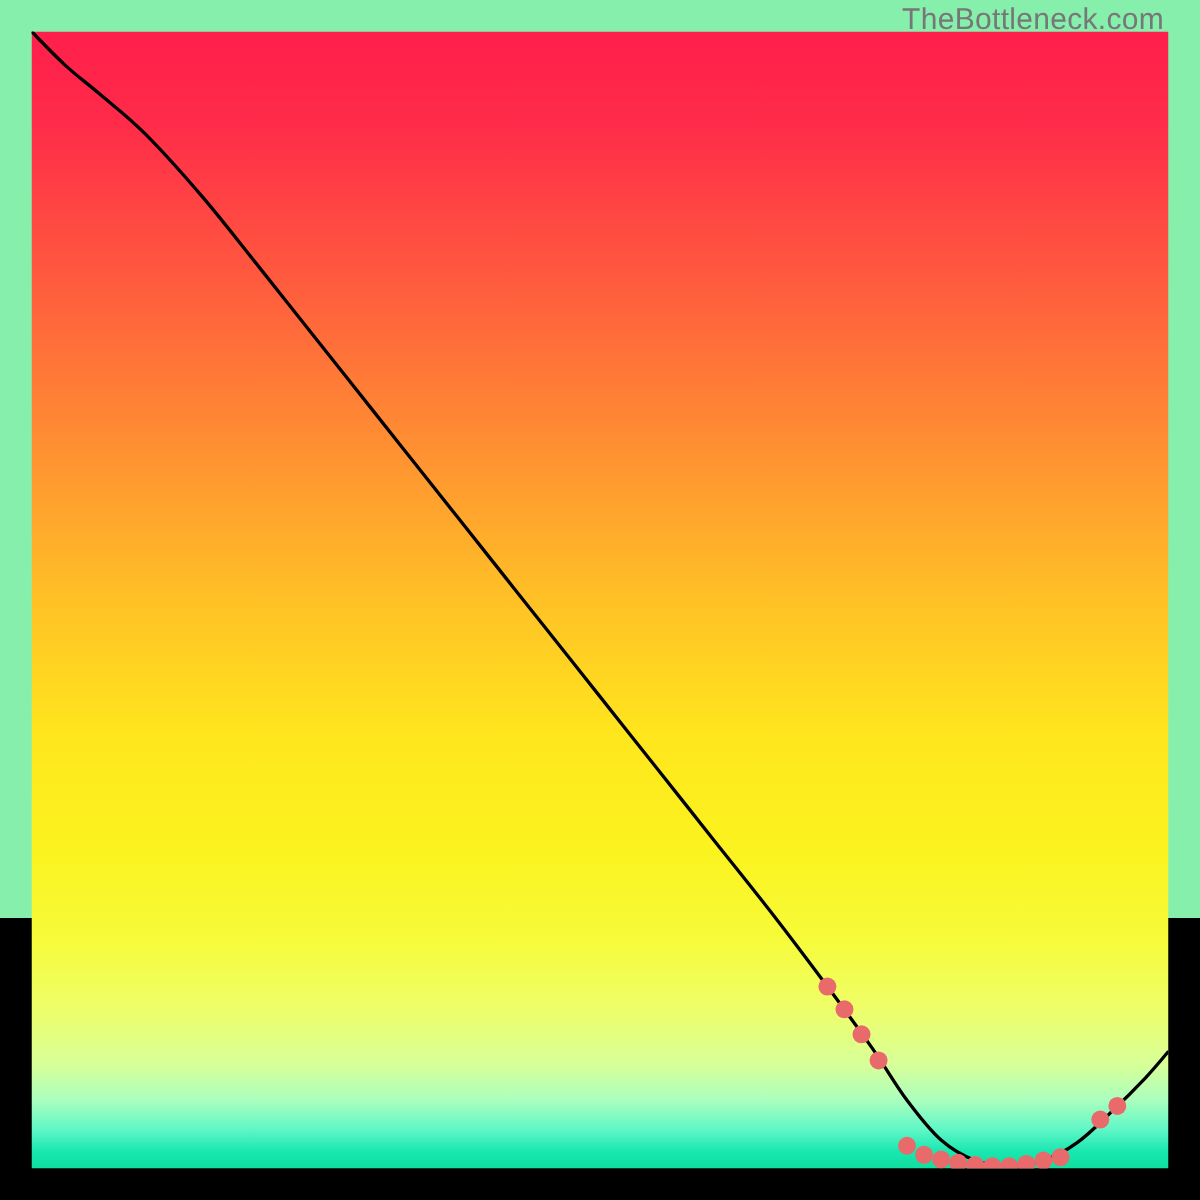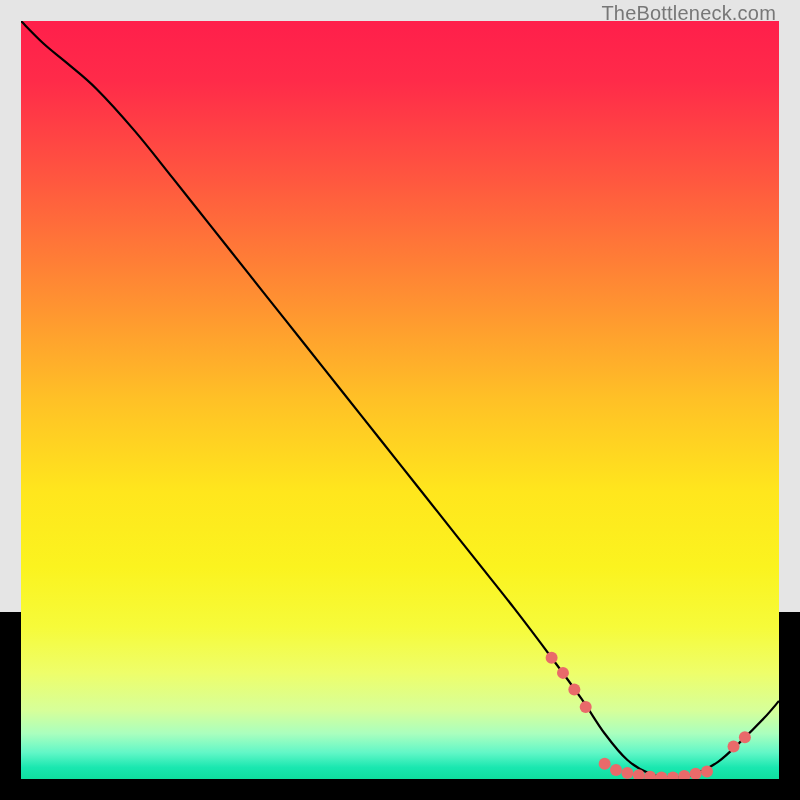--- a/index.html
+++ b/index.html
@@ -10,21 +10,21 @@
     background: #000;
     overflow: hidden;
     font-family: Arial, Helvetica, sans-serif;
   }
   .plot-outer {
     position: absolute;
     left: 0;
     top: 0;
     width: 800px;
     height: 612px;
-    background: #e5e5e5;
+    background: #86efac;
     text-align: right;
   }
   .plot-area {
     position: absolute;
     left: 21px;
     top: 21px;
     width: 758px;
     height: 758px;
   }
   .gradient-bg {

